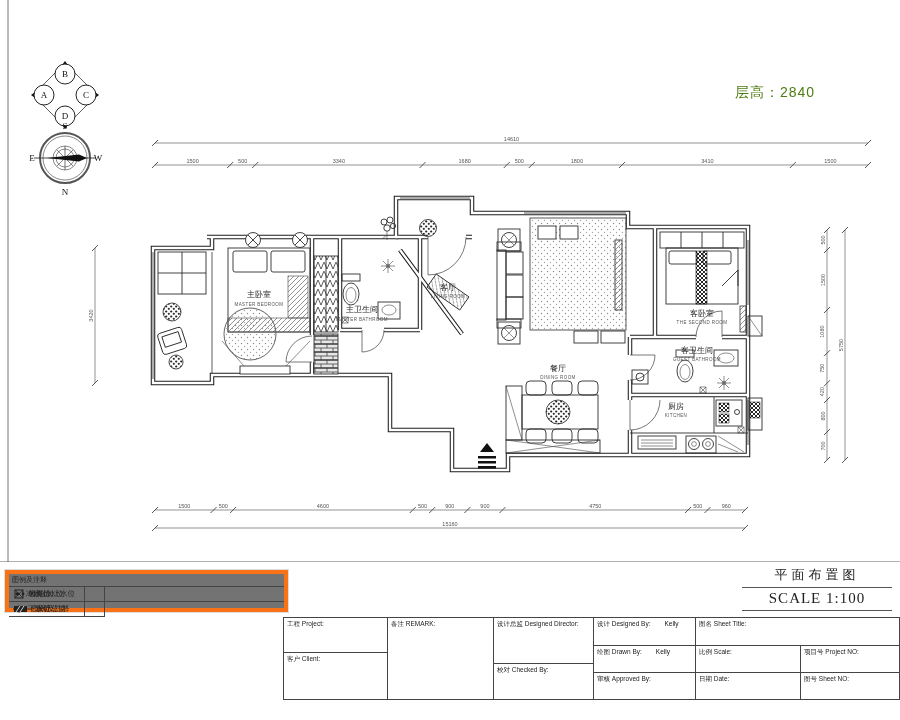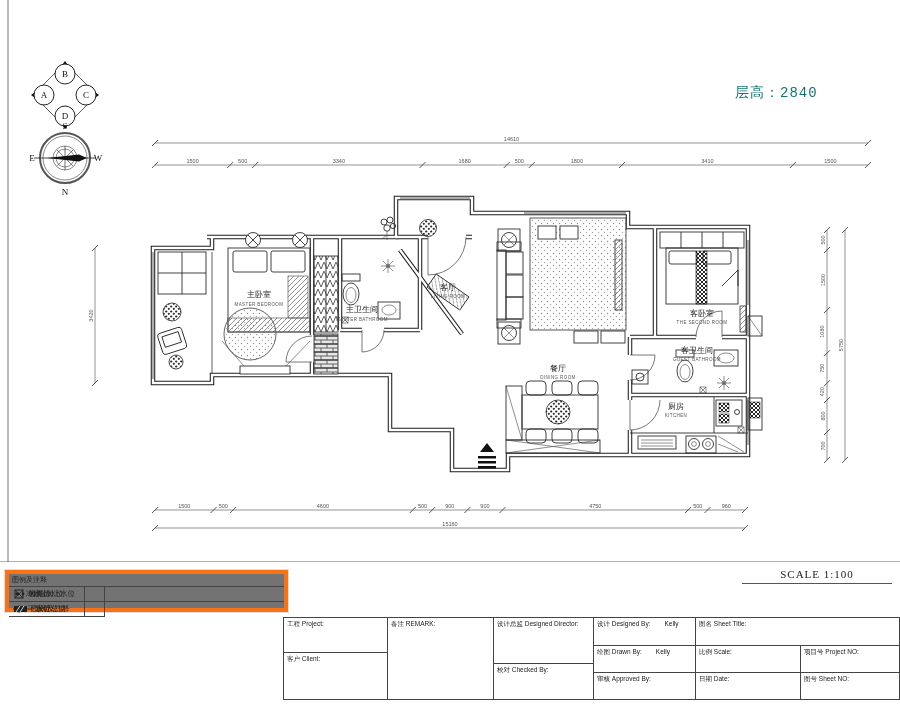--- a/index.html
+++ b/index.html
@@ -12,27 +12,27 @@
   .dimline{stroke:#666;stroke-width:.7;}
   .tick{stroke:#444;stroke-width:.9;}
   .wall{stroke:#1c1c1c;stroke-width:4.5;fill:none;stroke-linecap:butt;}
   .wallcore{stroke:#ffffff;stroke-width:2.4;fill:none;stroke-linecap:butt;}
   .winline{stroke:#333;stroke-width:.8;fill:none;}
   .furn{stroke:#2e2e2e;stroke-width:.9;fill:none;}
   .furnw{stroke:#2e2e2e;stroke-width:.9;fill:#ffffff;}
   .thin{stroke:#444;stroke-width:.6;fill:none;}
   .arc{stroke:#555;stroke-width:.8;fill:none;}
   .letter{font-size:9px;fill:#111;text-anchor:middle;font-family:"Liberation Serif",serif;}
-  .floorheight{position:absolute;left:735px;top:84px;font-family:Liberation Mono, monospace;
-               font-size:14px;letter-spacing:1px;color:#0f766e;}
+  .floorheight{position:absolute;left:735px;top:84px;font-family:Liberation Sans, sans-serif;
+               font-size:14px;letter-spacing:1px;color:#4d7c0f;}
   
   .caption{position:absolute;left:742px;top:566px;width:150px;text-align:center;}
   .caption .t{font-family:"Liberation Serif",serif;font-size:13px;letter-spacing:4px;
               border-bottom:1px solid #555;padding-bottom:3px;}
-  .caption .s{font-family:"Liberation Serif",serif;font-size:11px;letter-spacing:1px;
+  .caption .s{font-family:"Liberation Serif",serif;font-size:15px;letter-spacing:1px;
               border-bottom:1px solid #555;padding:2px 0 3px 0;}
   
   .legend{position:absolute;left:5px;top:570px;width:283px;height:42px;border:4px solid #f97316;
           box-shadow:0 0 0 1px #ddd;font-size:7.5px;box-sizing:border-box;background:#737373;}
   .legend .hd{height:12px;line-height:12px;border-bottom:1px solid #444;padding-left:3px;font-size:7px;}
   .legend .row{display:flex;height:14px;border-bottom:1px solid #444;}
   .legend .row:last-child{border-bottom:none;}
   .legend .cell{display:flex;align-items:center;gap:3px;padding-left:4px;box-sizing:border-box;
                 border-right:1px solid #444;}
   .legend .c1{width:76px;} .legend .c2{width:96px;} .legend .c3{width:96px;border-right:none;}
@@ -462,20 +462,21 @@
             <rect x="1" y="2" width="13" height="6" fill="#222"></rect>
             <path d="M3,8 L7,2 M7,8 L11,2" stroke="#fff" stroke-width="0.8"></path>
           </svg>
         <span>图例及注释</span>
       </div>
     </div>
   </div>
 
   
   <div class="caption">
+    <div class="t">平面布置图</div>
     <div class="s">SCALE 1:100</div>
   </div>
 
   
   <div class="tb">
     <div class="cell" style="left:0;top:0;width:104px;height:35px;">
         <span>工程 Project:</span>
       </div>
     <div class="cell noB" style="left:0;top:35px;width:104px;height:46px;">
         <span>客户 Client:</span>

